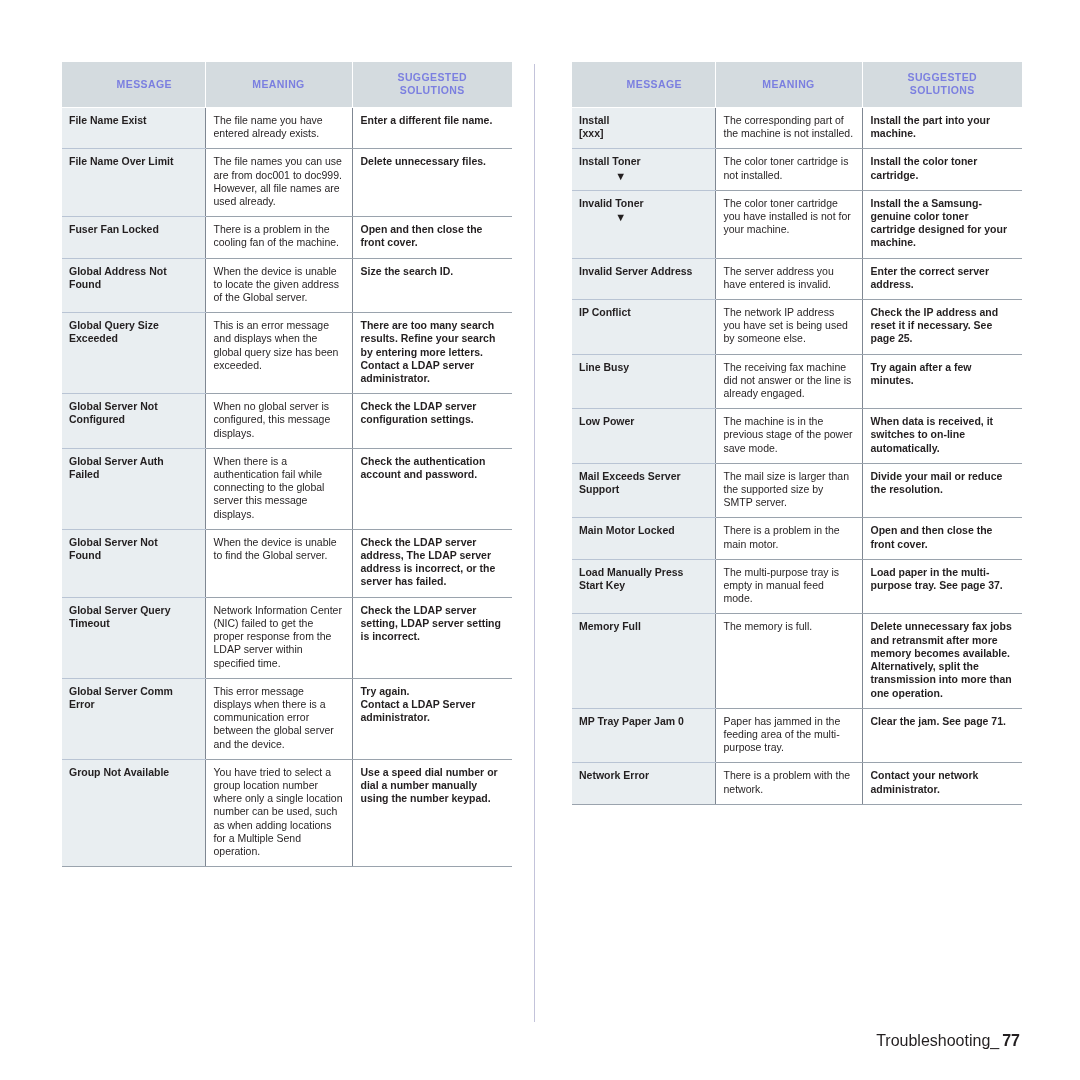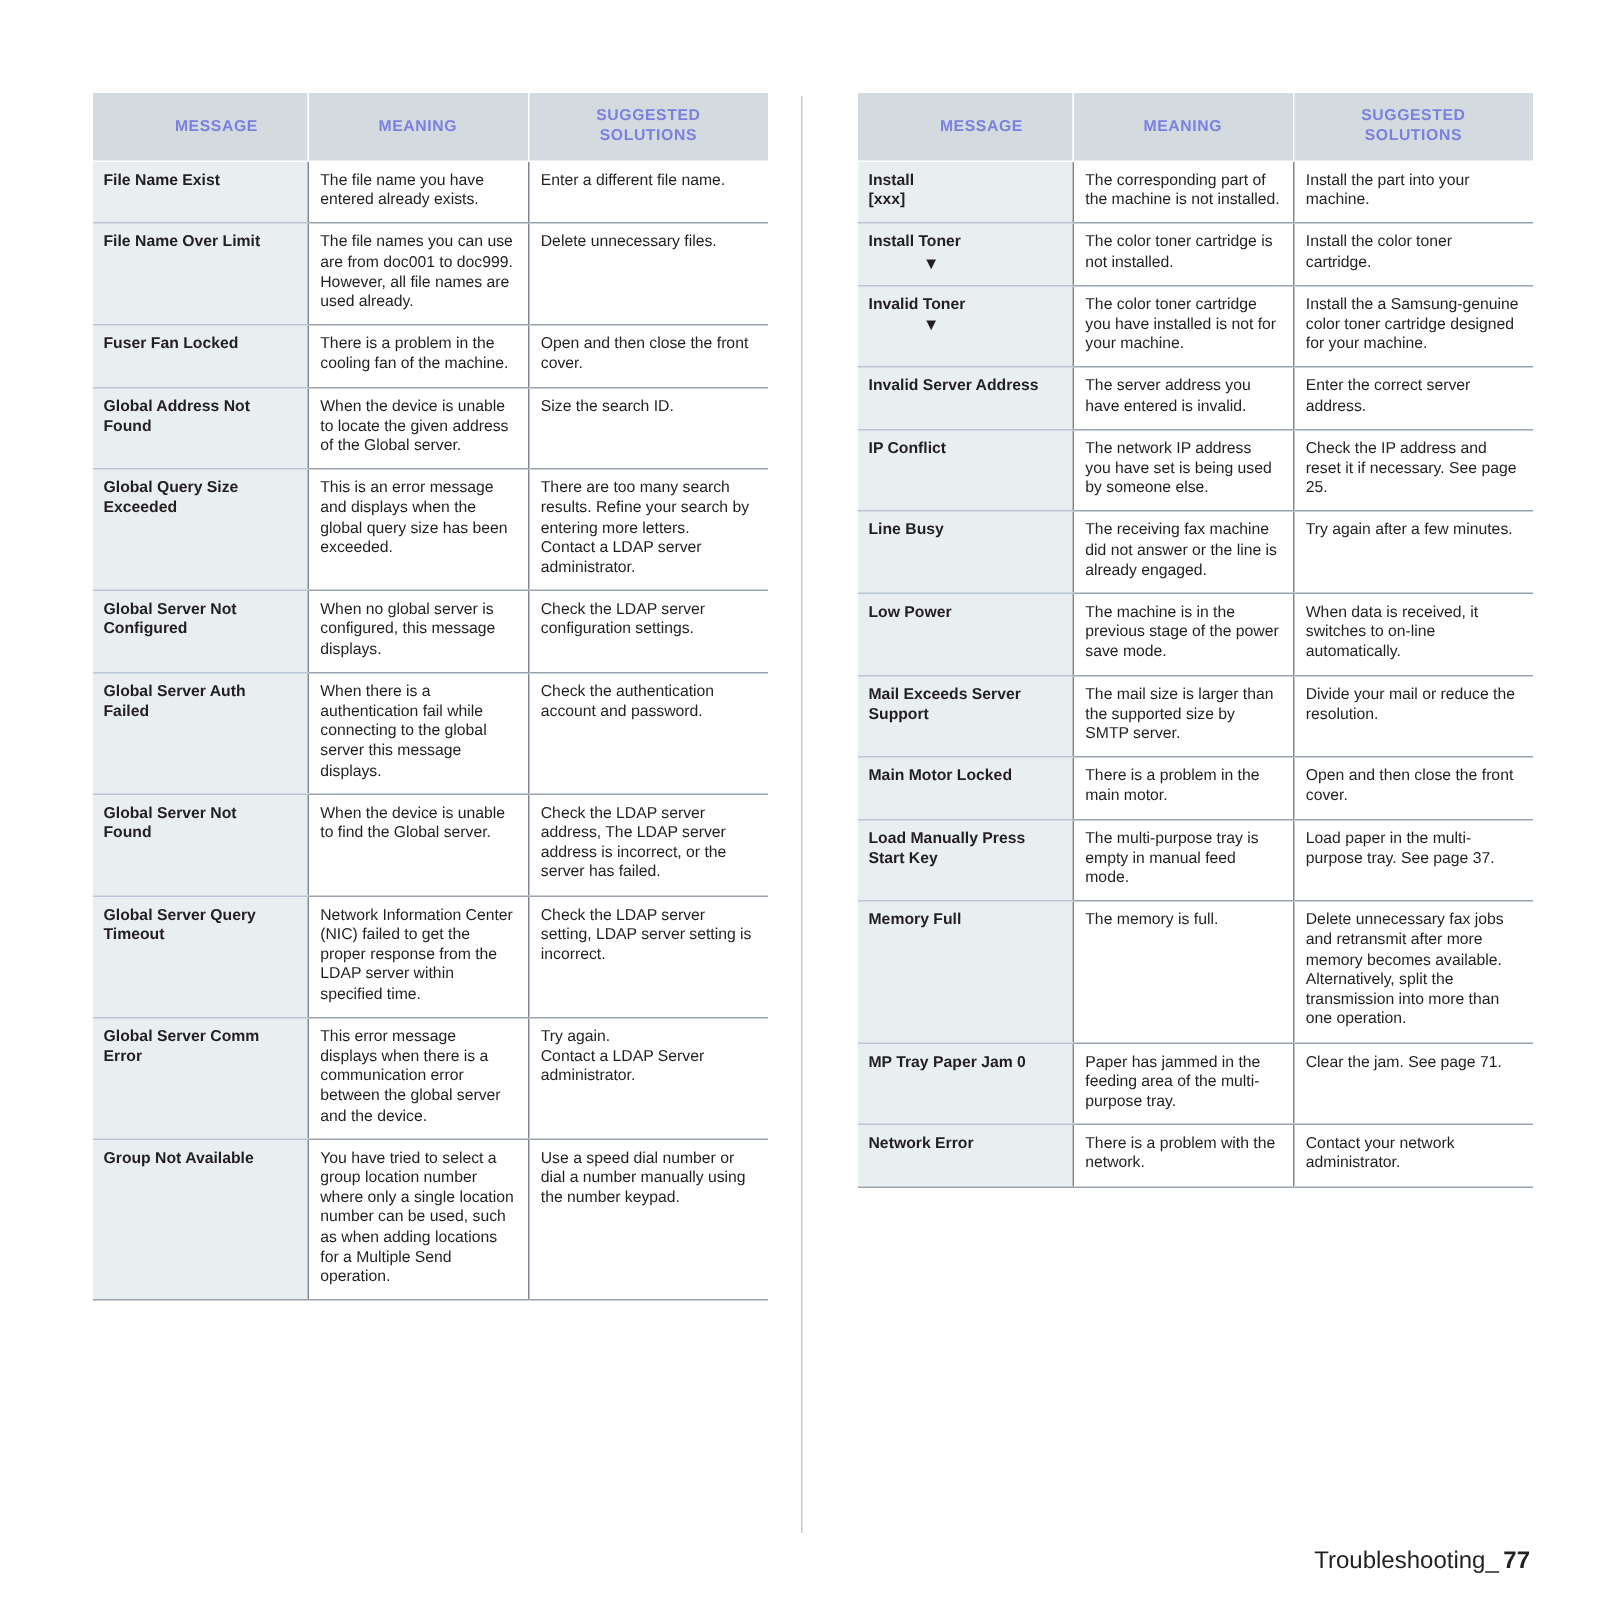--- a/index.html
+++ b/index.html
@@ -89,20 +89,21 @@
     font-weight: bold;
     border-bottom: 1px solid #b9c4d4;
     padding-left: 7px;
     padding-right: 18px;
   }
   tbody td.cell-mean {
     border-left: 1px solid #7f8792;
   }
   tbody td.cell-sol {
     border-left: 1px solid #7f8792;
+    font-weight: bold;
   }
   tbody tr:last-child td { border-bottom: 1px solid #9aa3ad; }
 
   .tri {
     display: block;
     text-align: center;
     font-size: 11px;
     line-height: 12px;
     margin-top: 1px;
     padding-right: 34px;

